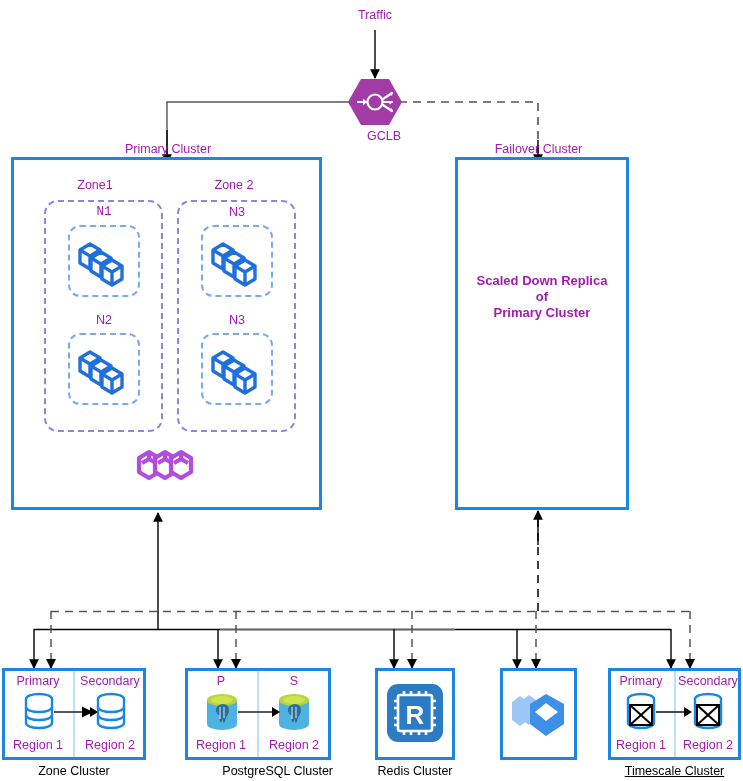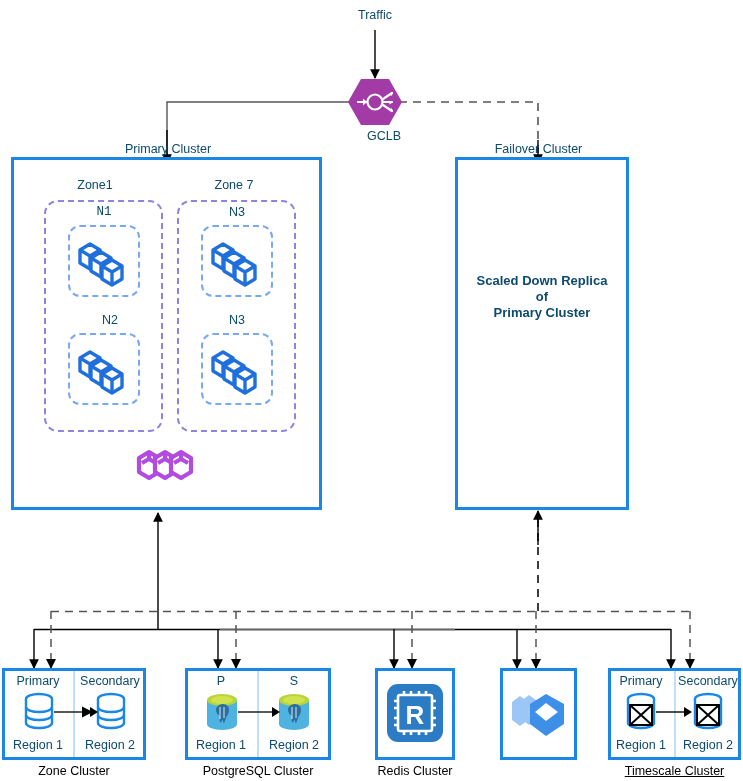--- a/index.html
+++ b/index.html
@@ -1,19 +1,19 @@
 <!DOCTYPE html>
 <html><head>
 <meta charset="utf-8">
 <style>
   html,body{margin:0;padding:0;background:#ffffff;}
   body{width:743px;height:781px;font-family:"Liberation Sans",sans-serif;color:#000;}
   #stage{position:relative;width:743px;height:781px;overflow:hidden;background:#fff;}
 
-  .lbl{position:absolute;font-size:12.5px;line-height:14px;color:#0c4a6e;white-space:nowrap;text-align:center;}
+  .lbl{position:absolute;font-size:12.5px;line-height:14px;color:#a21caf;white-space:nowrap;text-align:center;}
   .lbl.bold{font-weight:bold;}
 
   .clusterbox{position:absolute;border:3px solid #1a87e5;background:#fff;box-sizing:border-box;}
 
   .zonebox{position:absolute;border:2px dashed #8d84de;border-radius:14px;box-sizing:border-box;background:transparent;}
   .nodebox{position:absolute;border:2px dashed #79a9f0;border-radius:12px;box-sizing:border-box;background:transparent;}
 
   .iconwrap{position:absolute;}
   svg{display:block;overflow:visible;}
 
@@ -101,36 +101,36 @@
         <path d="M4,14 L14,8 L24,14 L24,27 L14,33 L4,27 z"></path>
         <path d="M4,14 L14,20 L24,14 M14,20 L14,33"></path>
         <path d="M15,22 L25,16 L35,22 L35,35 L25,41 L15,35 z"></path>
         <path d="M15,22 L25,28 L35,22 M25,28 L25,41"></path>
         <path d="M26,30 L36,24 L46,30 L46,43 L36,49 L26,43 z"></path>
         <path d="M26,30 L36,36 L46,30 M36,36 L36,49"></path>
       </g>
     </svg>
   </div>
 
-  <div class="lbl" style="left:80px;top:313px;width:60px;">N2</div>
+  <div class="lbl" style="left:74px;top:313px;width:60px;">N2</div>
   <div class="nodebox" style="left:68px;top:333px;width:72px;height:72px;"></div>
   <div class="iconwrap" style="left:76px;top:344px;">
     <svg width="56" height="52" viewBox="0 0 56 52">
       <g fill="#fff" stroke="#1f6fdd" stroke-width="3.4" stroke-linejoin="round">
         <path d="M4,14 L14,8 L24,14 L24,27 L14,33 L4,27 z"></path>
         <path d="M4,14 L14,20 L24,14 M14,20 L14,33"></path>
         <path d="M15,22 L25,16 L35,22 L35,35 L25,41 L15,35 z"></path>
         <path d="M15,22 L25,28 L35,22 M25,28 L25,41"></path>
         <path d="M26,30 L36,24 L46,30 L46,43 L36,49 L26,43 z"></path>
         <path d="M26,30 L36,36 L46,30 M36,36 L36,49"></path>
       </g>
     </svg>
   </div>
 
-  <div class="lbl" style="left:202px;top:178px;width:64px;">Zone 7</div>
+  <div class="lbl" style="left:202px;top:178px;width:64px;">Zone 2</div>
   <div class="zonebox" style="left:177px;top:200px;width:119px;height:232px;"></div>
 
   <div class="lbl" style="left:207px;top:205px;width:60px;">N3</div>
   <div class="nodebox" style="left:201px;top:225px;width:72px;height:72px;"></div>
   <div class="iconwrap" style="left:209px;top:236px;">
     <svg width="56" height="52" viewBox="0 0 56 52">
       <g fill="#fff" stroke="#1f6fdd" stroke-width="3.4" stroke-linejoin="round">
         <path d="M4,14 L14,8 L24,14 L24,27 L14,33 L4,27 z"></path>
         <path d="M4,14 L14,20 L24,14 M14,20 L14,33"></path>
         <path d="M15,22 L25,16 L35,22 L35,35 L25,41 L15,35 z"></path>
@@ -238,21 +238,21 @@
           <path d="M19,15 L19,26"></path>
       </g>
     </svg>
   </div>
   <svg class="edge-svg" style="left:236px;top:700px;" width="50" height="24">
     <line x1="2" y1="12" x2="38" y2="12" stroke="#222" stroke-width="1.6"></line>
     <path d="M36,7 L44,12 L36,17 z" fill="#000"></path>
   </svg>
   <div class="lbl" style="left:187px;top:738px;width:68px;">Region 1</div>
   <div class="lbl" style="left:260px;top:738px;width:68px;">Region 2</div>
-  <div class="dbcaption" style="left:183px;top:764px;width:150px;">PostgreSQL Cluster</div>
+  <div class="dbcaption" style="left:183px;top:764px;width:150px;text-align:right;">PostgreSQL Cluster</div>
 
   <div class="dbcard" style="left:375px;top:668px;width:80px;height:92px;"></div>
   <div class="iconwrap" style="left:384px;top:678px;">
     <svg width="62" height="72" viewBox="0 0 62 72">
       <rect x="3" y="6" width="56" height="58" rx="11" fill="#2b7cc4"></rect>
       <g fill="none" stroke="#fff" stroke-width="2.6">
         <rect x="14" y="17" width="34" height="36" rx="2"></rect>
         <path d="M20,13 L20,17 M27,13 L27,17 M35,13 L35,17 M42,13 L42,17"></path>
         <path d="M20,53 L20,57 M27,53 L27,57 M35,53 L35,57 M42,53 L42,57"></path>
         <path d="M10,23 L14,23 M10,30 L14,30 M10,40 L14,40 M10,47 L14,47"></path>

